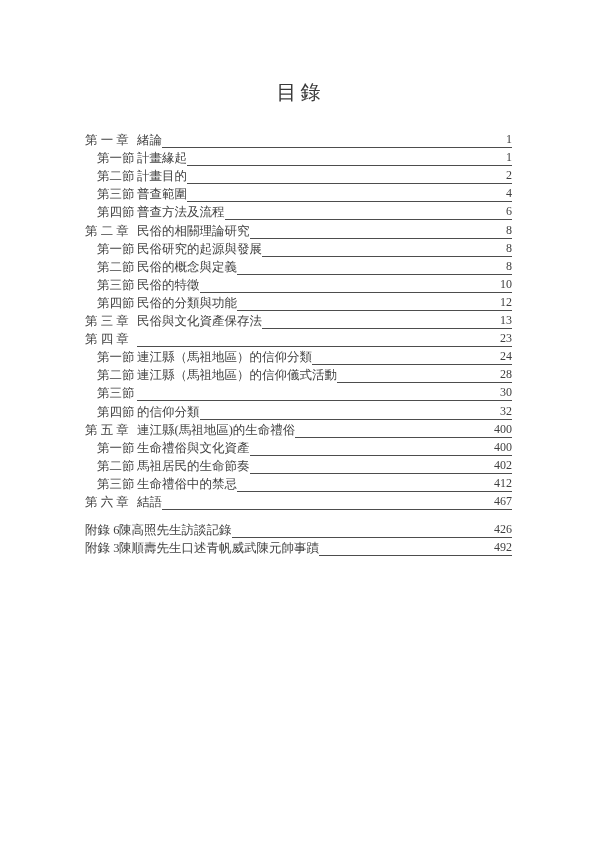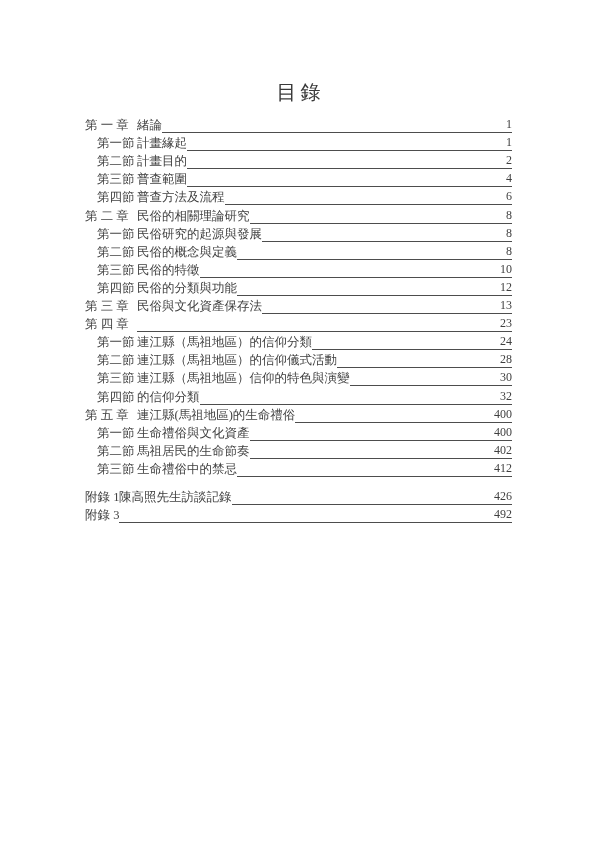--- a/index.html
+++ b/index.html
@@ -22,21 +22,21 @@
   }
   .doc-title {
     text-align: center;
     font-size: 20px;
     line-height: 20px;
     letter-spacing: 4px;
     color: #3a3a3a;
     font-weight: normal;
     margin: 0 0 0 4px; 
   }
-  .toc { margin-top: 13px; }
+  .toc { margin-top: 28px; }
   .row {
     display: flex;
     align-items: flex-end;
     height: 18.1px;
     font-size: 12.5px;
     line-height: 15px;
     white-space: pre;
   }
   .row .label { flex: none; box-sizing: border-box; }
   .chapter .label { width: 52px; }
@@ -147,21 +147,20 @@
         <span class="pagenum">24</span>
       </div>
       <div class="row section">
         <span class="label">第二節</span>
         <span class="ttl">連江縣（馬祖地區）的信仰儀式活動</span>
         <span class="fill"></span>
         <span class="pagenum">28</span>
       </div>
       <div class="row section">
         <span class="label">第三節</span>
-        <span class="ttl">連江縣（馬祖地區）信仰的特色與演變</span>
         <span class="fill"></span>
         <span class="pagenum">30</span>
       </div>
       <div class="row section">
         <span class="label">第四節</span>
         <span class="ttl">的信仰分類</span>
         <span class="fill"></span>
         <span class="pagenum">32</span>
       </div>
       <div class="row chapter">
@@ -181,30 +180,37 @@
         <span class="ttl">馬祖居民的生命節奏</span>
         <span class="fill"></span>
         <span class="pagenum">402</span>
       </div>
       <div class="row section">
         <span class="label">第三節</span>
         <span class="ttl">生命禮俗中的禁忌</span>
         <span class="fill"></span>
         <span class="pagenum">412</span>
       </div>
+      <div class="row chapter">
+        <span class="label">第 六 章</span>
+        <span class="ttl">結語</span>
+        <span class="fill"></span>
+        <span class="pagenum">467</span>
+      </div>
 
       <div class="appendix-block">
         <div class="row appendix">
-          <span class="label">附錄 1</span>
+          <span class="label">附錄 6</span>
           <span class="ttl">陳高照先生訪談記錄</span>
           <span class="fill"></span>
           <span class="pagenum">426</span>
         </div>
         <div class="row appendix">
           <span class="label">附錄 3</span>
+          <span class="ttl">陳順壽先生口述青帆威武陳元帥事蹟</span>
           <span class="fill"></span>
           <span class="pagenum">492</span>
         </div>
       </div>
 
     </div>
   </div>
 </div>
 
 </body></html>

